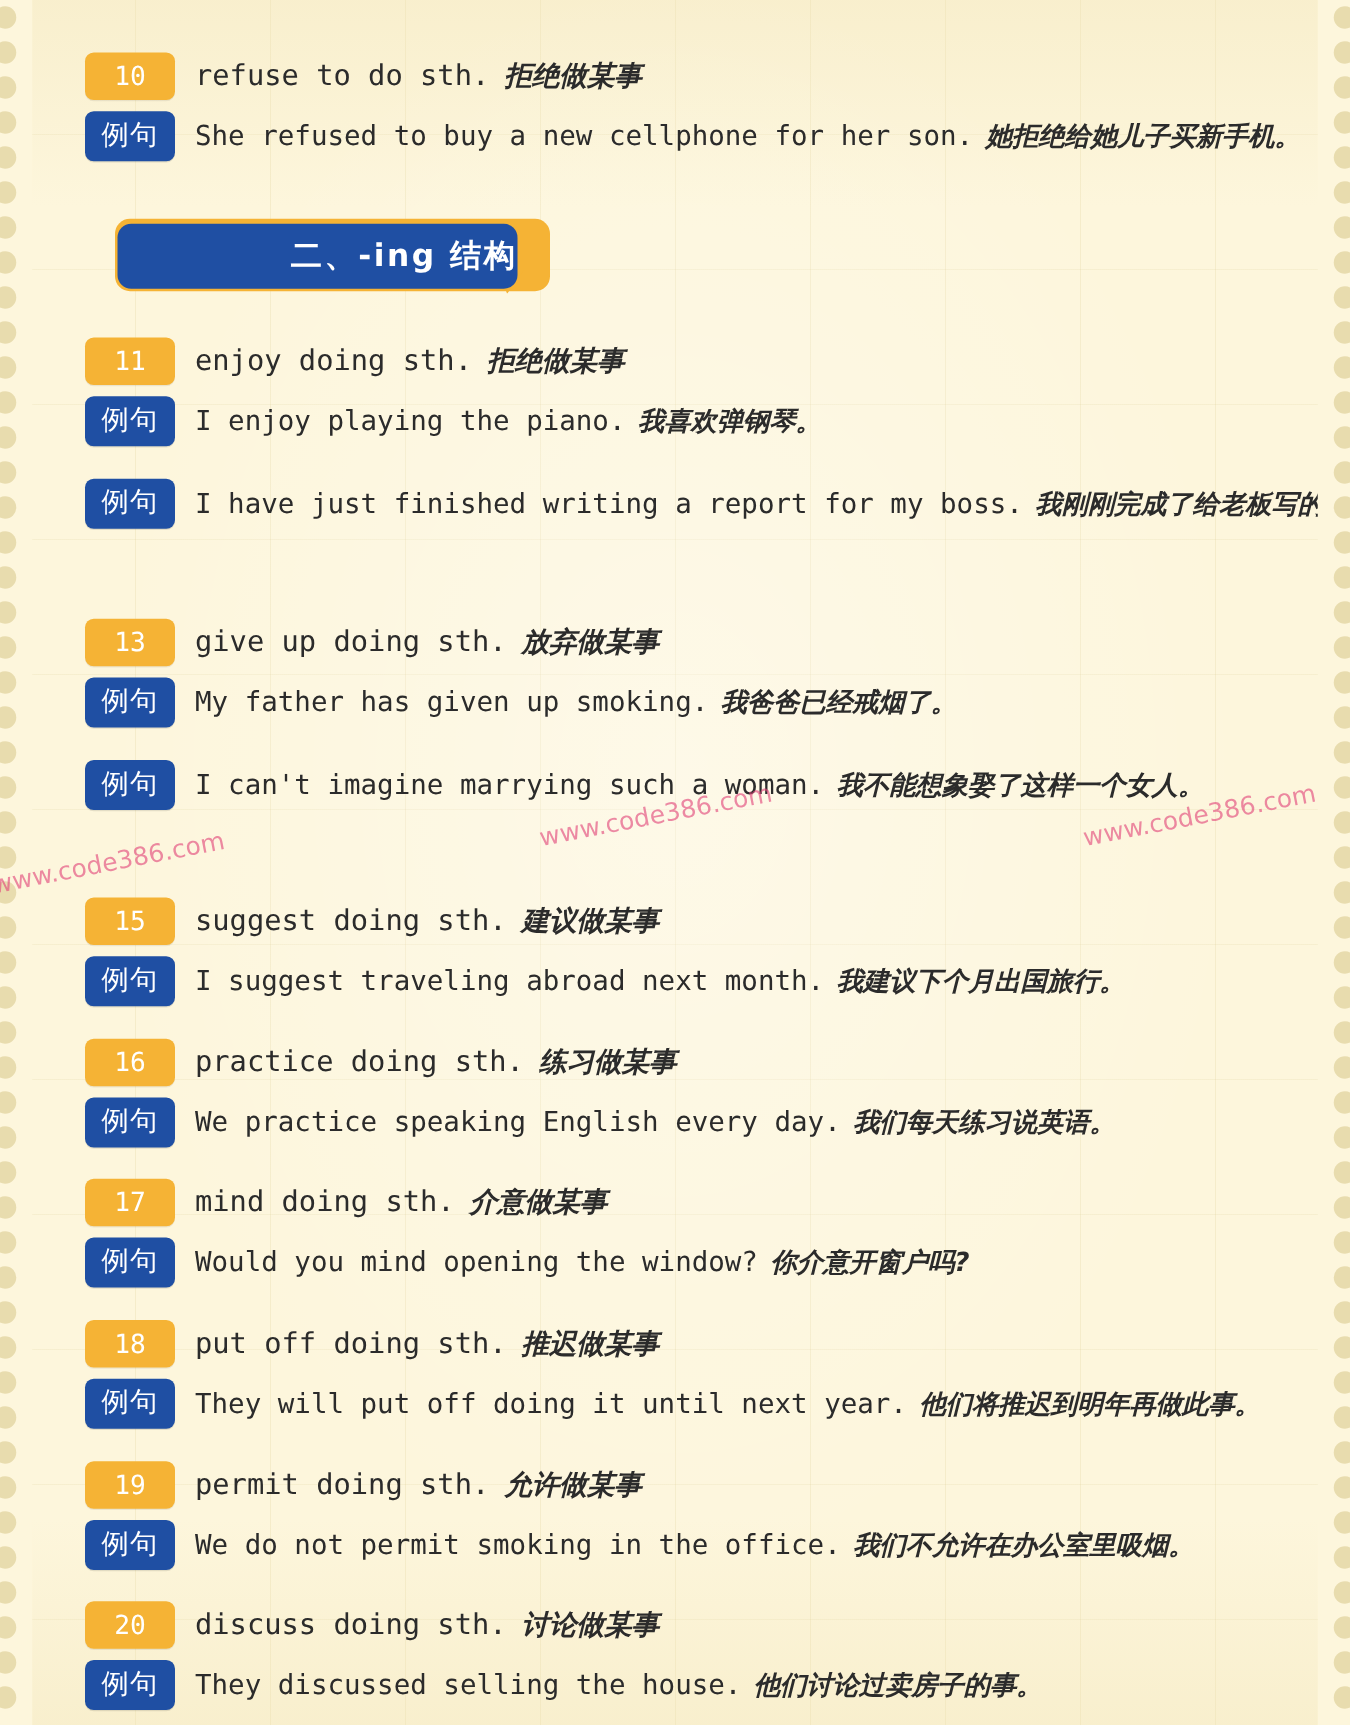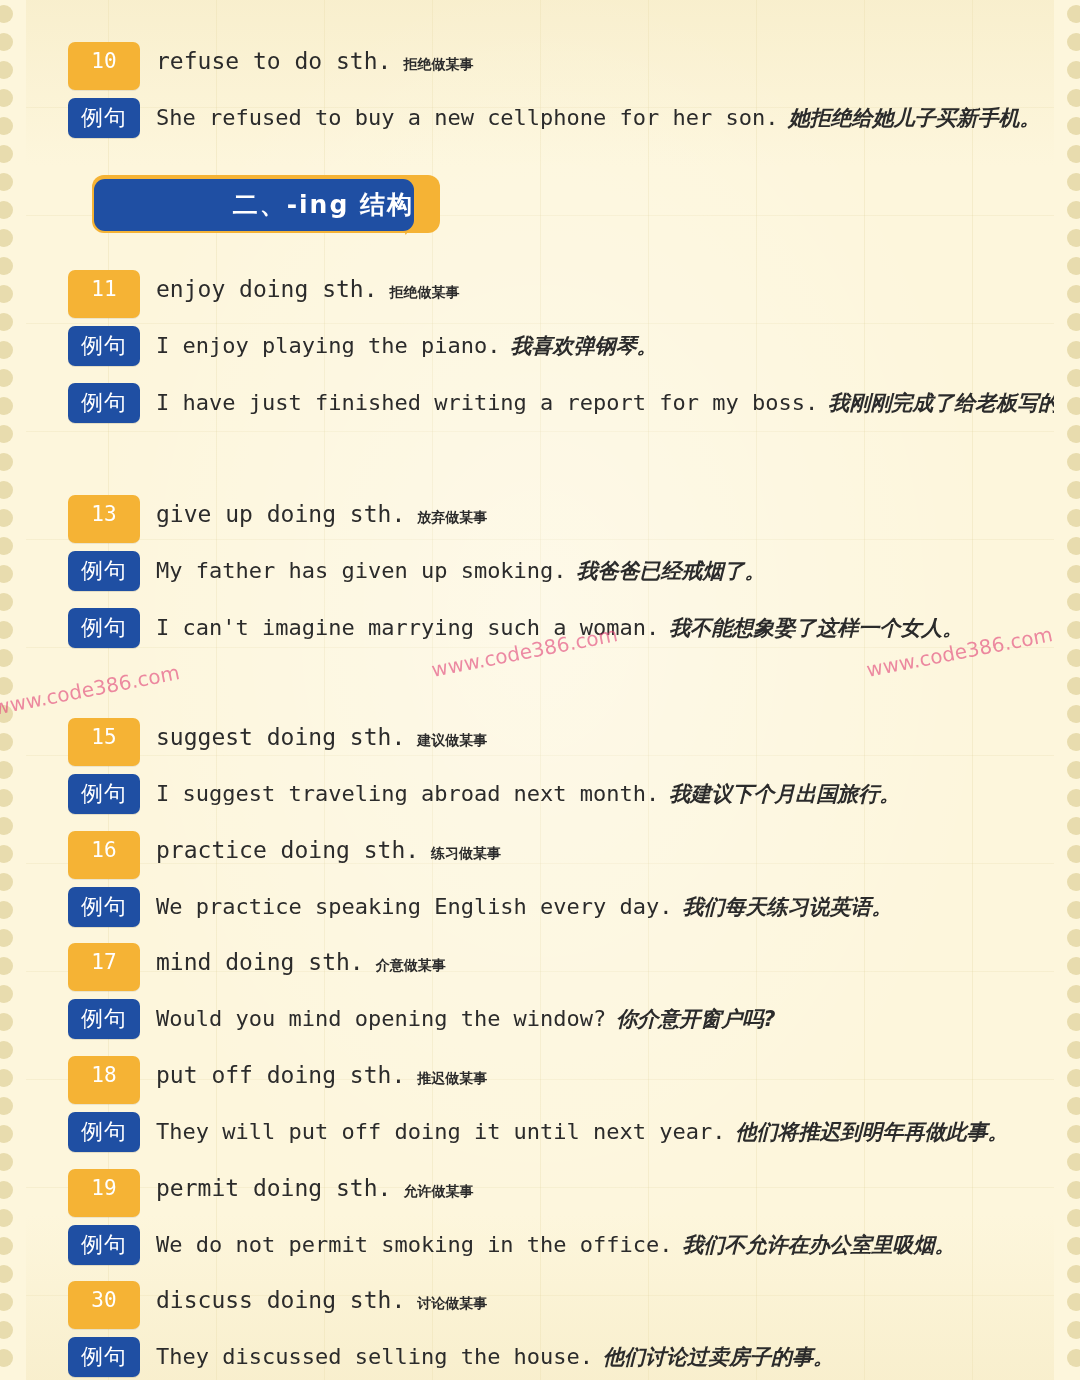--- a/index.html
+++ b/index.html
@@ -62,21 +62,21 @@
   }
   .head-row, .ex-row {
     display: flex;
     align-items: flex-start;
   }
   .head-row { margin-bottom: 8px; }
 
   .num-badge {
     flex: 0 0 auto;
     width: 72px;
-    height: 48px;
+    height: 38px;
     background: #f5b335;
     border-radius: 7px;
     color: #ffffff;
     font-size: 21px;
     line-height: 38px;
     text-align: center;
     font-family: "DejaVu Sans Mono", monospace;
     box-shadow: 0 1px 0 rgba(0,0,0,0.07);
   }
   .ex-badge {
@@ -98,22 +98,23 @@
     margin-left: 16px;
     font-size: 23px;
     color: #2b2b2b;
     line-height: 38px;
     white-space: nowrap;
     font-family: "DejaVu Sans Mono", monospace;
   }
   .head-text .cn {
     font-family: "DejaVu Sans", sans-serif;
     font-weight: bold;
-    font-size: 14px;
+    font-size: 22px;
     margin-left: 12px;
+    font-style: italic;
   }
 
   .ex-text {
     margin-left: 16px;
     font-size: 22px;
     color: #2b2b2b;
     line-height: 40px;
     white-space: nowrap;
     font-family: "DejaVu Sans Mono", monospace;
   }
@@ -330,21 +331,21 @@
     <div class="ex-row">
       <div class="ex-badge">例句</div>
       <div class="ex-text">
         <span>We do not permit smoking in the office.</span><span class="cn">我们不允许在办公室里吸烟。</span>
       </div>
     </div>
   </div>
 
   <div class="entry" style="top:1281px;">
     <div class="head-row">
-      <div class="num-badge">30</div>
+      <div class="num-badge">20</div>
       <div class="head-text">
         <span>discuss doing sth.</span><span class="cn">讨论做某事</span>
       </div>
     </div>
     <div class="ex-row">
       <div class="ex-badge">例句</div>
       <div class="ex-text">
         <span>They discussed selling the house.</span><span class="cn">他们讨论过卖房子的事。</span>
       </div>
     </div>

